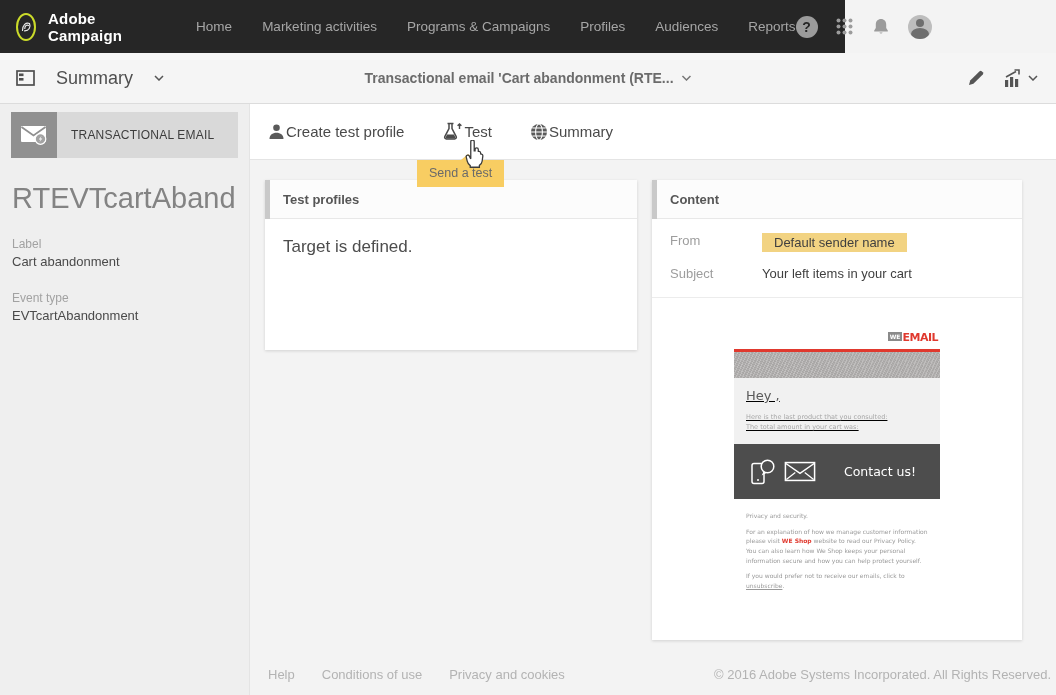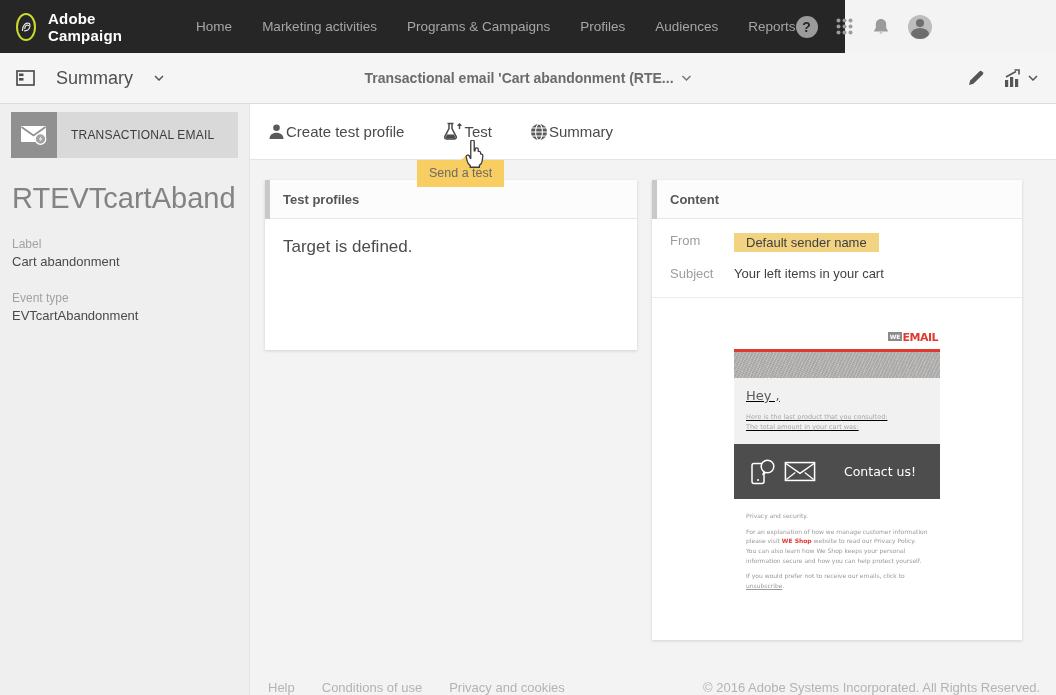--- a/index.html
+++ b/index.html
@@ -110,21 +110,21 @@
   #panel-content{ left:402px; top:20px; width:370px; height:460px; }
   .panel-header{
     position:relative; height:39px; background:#fcfcfc; border-bottom:1px solid #e8e8e8;
     line-height:39px; padding-left:18px; font-size:13px; font-weight:bold; color:#565656;
   }
   .panel-header:before{
     content:""; position:absolute; left:0; top:0; width:5px; height:39px; background:#c9c9c9;
   }
   .panel-body-msg{ padding:18px; font-size:17px; color:#4d4d4d; }
 
-  .meta-row{ display:flex; padding:0 18px; margin-top:14px; align-items:flex-start; }
+  .meta-row{ display:flex; padding:0 18px; margin-top:14px; align-items:flex-start;gap:28px; }
   .meta-row .m-label{ width:64px; flex:none; font-size:13px; color:#9d9d9d; }
   .meta-row .m-value{ font-size:13px; color:#3f3f3f; }
   .m-value.hl{ background:#f2d382; padding:2px 12px; }
   .content-divider{ border-top:1px solid #ececec; margin-top:16px; }
 
   
   .email{ width:206px; margin:22px auto 0 auto; background:#fff; font-family:"DejaVu Sans",sans-serif; }
   .email-logo{ text-align:right; padding:6px 2px 4px 0; }
   .logo-we{ background:#8a8a8a; color:#fff; font-size:6px; font-weight:bold; padding:1px 2px; vertical-align:2px; }
   .logo-shop{ color:#e0392e; font-weight:800; font-size:11px; letter-spacing:-.5px; }
@@ -147,22 +147,22 @@
   .contact-icons{ display:flex; align-items:center; gap:8px; }
   .contact-label{ margin-left:auto; color:#ffffff; font-size:12.5px; }
   .email-privacy{ padding:12px 12px 14px 12px; }
   .tiny{ font-size:6px; line-height:1.6; color:#9a9a9a; }
   .tiny + .tiny{ margin-top:6px; }
   .tiny .red{ color:#e0392e; font-weight:bold; }
   .tiny .u{ text-decoration:underline; cursor:pointer; }
 
   
   #footer{
-    position:absolute; left:0; right:12px; bottom:0; height:42px;
-    display:flex; align-items:flex-end; padding:0 4px 0 18px;
+    position:absolute; left:0; right:1px; bottom:0; height:42px;
+    display:flex; align-items:center; padding:0 4px 0 18px;
   }
   .footer-link{ font-size:13px; color:#b3b3b3; margin-right:27px; cursor:pointer; }
   .copyright{ margin-left:auto; font-size:13px; color:#b3b3b3; }
 </style>
 </head>
 <body>
 
 <div id="topbar">
   <div class="brand">
     <div class="logo-ring">

